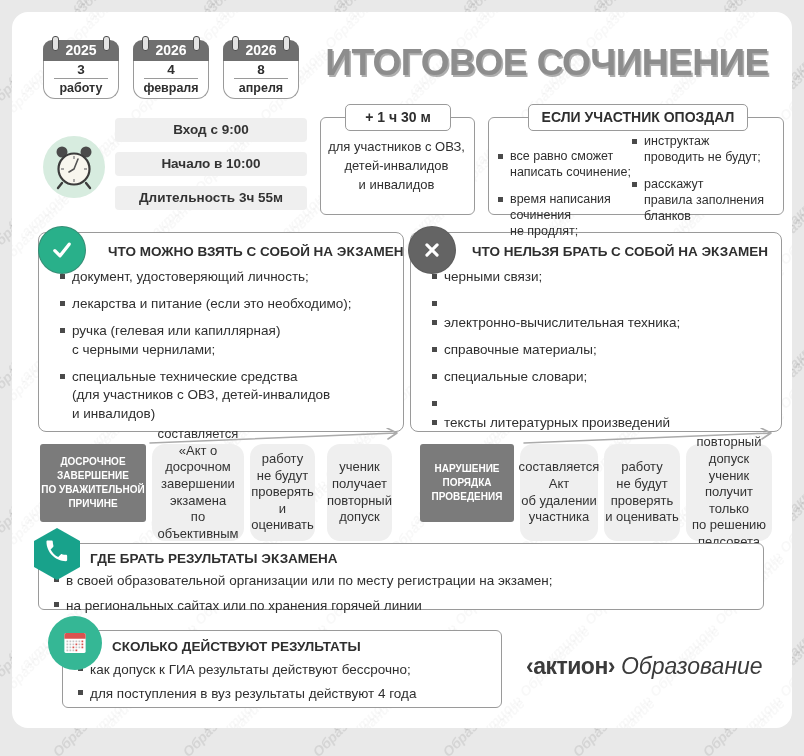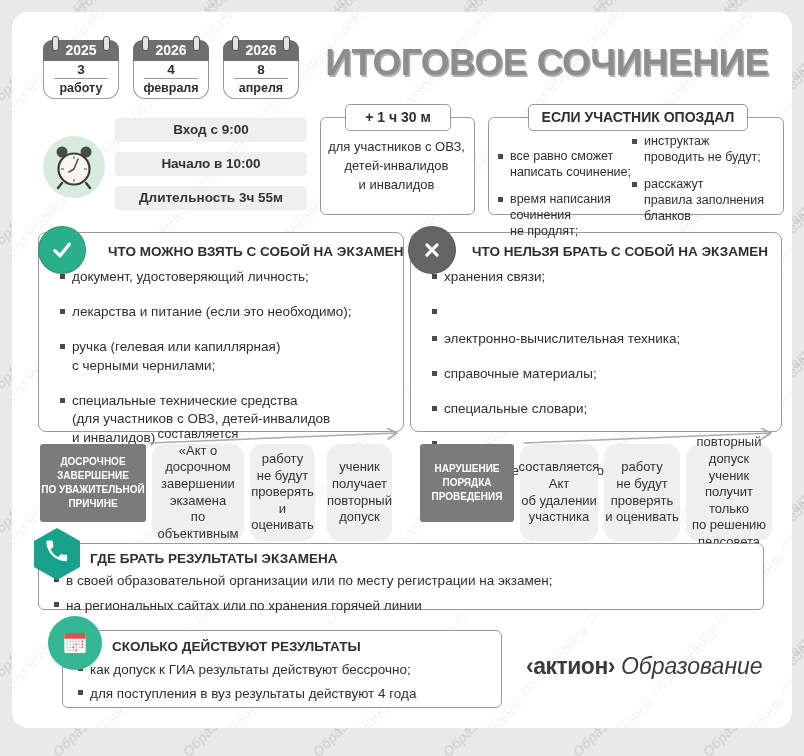--- a/index.html
+++ b/index.html
@@ -34,21 +34,21 @@
   .tab{position:absolute;height:25px;background:#fff;border:1.5px solid #9a9a9a;border-radius:5px;
        text-align:center;line-height:25px;font-size:14px;z-index:2;}
   .pre{white-space:pre-line;}
   .b-row{display:flex;gap:7px;}
   .sq{width:5px;height:5px;background:#4a4a4a;flex:none;margin-top:6px;}
   .vlist{display:flex;flex-direction:column;}
   
   .badge{position:absolute;width:46px;height:46px;border-radius:50%;z-index:3;
          display:flex;align-items:center;justify-content:center;border:1.5px solid rgba(80,80,80,0.35);}
   .big-title{position:absolute;font-weight:bold;font-size:13.5px;z-index:2;}
-  .big-list{position:absolute;font-size:13.5px;line-height:1.4;gap:16px;}
+  .big-list{position:absolute;font-size:13.5px;line-height:1.4;gap:8px;}
   
   .flow-head{position:absolute;top:432px;height:78px;background:#7b7b7b;border-radius:3px;color:#fff;
              font-weight:bold;font-size:10px;line-height:1.4;display:flex;align-items:center;
              justify-content:center;text-align:center;}
   .flow-step{position:absolute;top:432px;height:97px;background:#efefef;border-radius:13px;color:#333;
              font-size:13px;line-height:1.28;display:flex;align-items:center;justify-content:center;
              text-align:center;}
   .flow-arrow{position:absolute;top:416px;height:18px;}
   
   .sec-title{position:absolute;font-weight:bold;font-size:13.5px;z-index:2;}
@@ -357,21 +357,21 @@
     <div class="obox" style="left:398px;top:220px;width:370px;height:198px;border-radius:8px"></div>
     <div class="badge" style="left:396px;top:214px;background:#646464">
       <svg width="26" height="26" viewBox="0 0 46 46">
           <path d="M14 14 L32 32 M32 14 L14 32" stroke="#fff" stroke-width="5.5" stroke-linecap="round"></path>
         </svg>
     </div>
     <div class="big-title" style="left:460px;top:232px">ЧТО НЕЛЬЗЯ БРАТЬ С СОБОЙ НА ЭКЗАМЕН</div>
     <div class="big-list vlist" style="left:420px;top:256px;width:340px">
       <div class="b-row">
           <span class="sq"></span>
-          <span class="pre">хранения связи;</span>
+          <span class="pre">черными связи;</span>
         </div>
       <div class="b-row">
           <span class="sq"></span>
         </div>
       <div class="b-row">
           <span class="sq"></span>
           <span class="pre">электронно-вычислительная техника;</span>
         </div>
       <div class="b-row">
           <span class="sq"></span>

